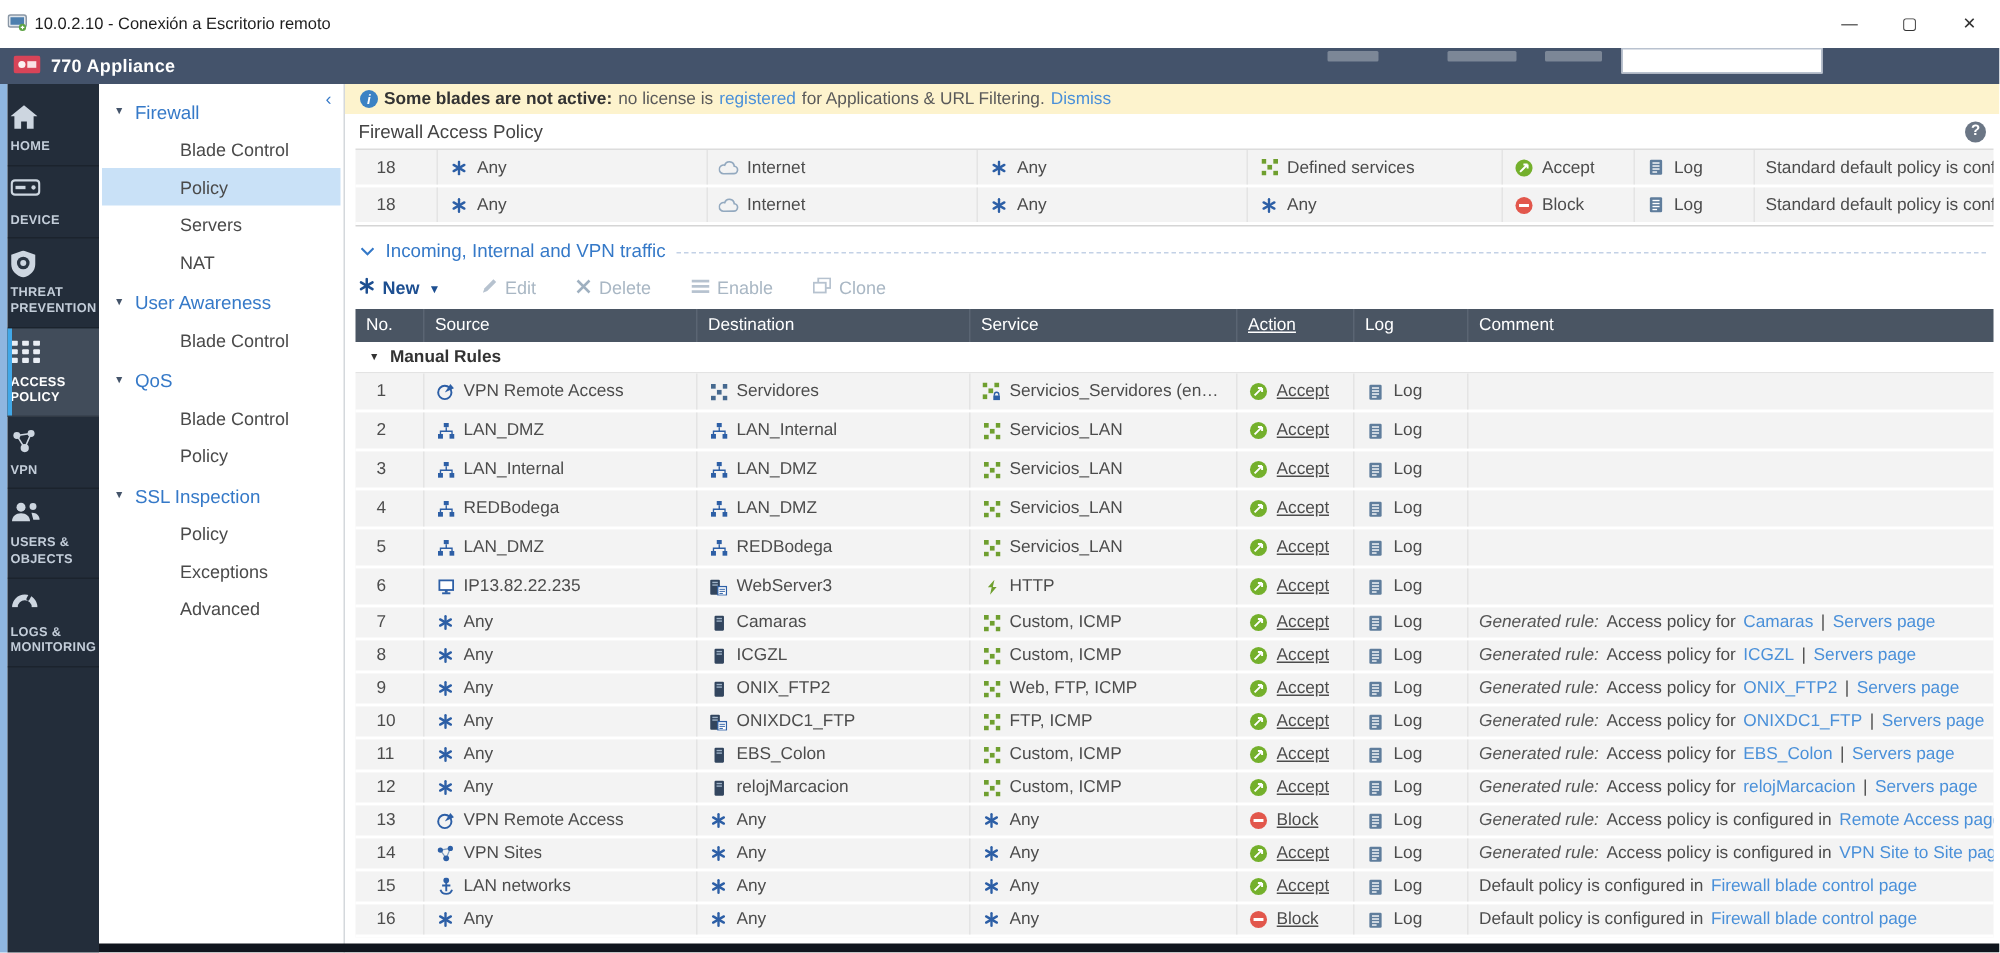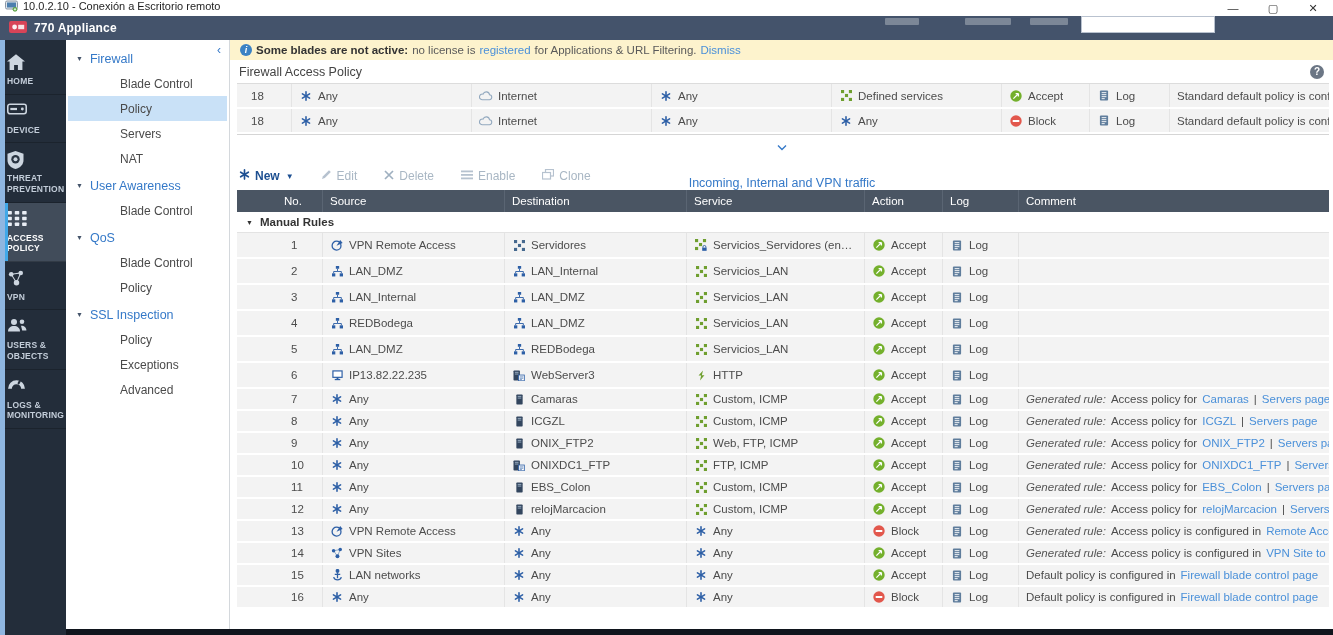--- a/index.html
+++ b/index.html
@@ -1,20 +1,20 @@
 <!DOCTYPE html>
 <html><head>
 <meta charset="utf-8">
 <style>
   * { box-sizing: border-box; margin: 0; padding: 0; }
   html,body { width:1333px; height:635px; overflow:hidden; }
   body { font-family:"Liberation Sans","DejaVu Sans",sans-serif; background:#fff; position:relative; font-size:12px; color:#4c4c4c; }
 
   
-  .titlebar { height:16px; background:#fff; display:flex; align-items:flex-start; padding-left:5px; gap:5px; font-size:11px; color:#1e1e1e; }
+  .titlebar { height:32px; background:#fff; display:flex; align-items:center; padding-left:5px; gap:5px; font-size:11px; color:#1e1e1e; }
   .titlebar .wincontrols { margin-left:auto; display:flex; }
   .winbtn { width:40px; text-align:center; font-size:11px; color:#333; cursor:default; line-height:16px; }
 
   
   .appheader { height:24px; background:#44536b; display:flex; align-items:center; padding-left:9px; gap:7px; position:relative; }
   .apptitle { color:#fff; font-size:12px; font-weight:bold; letter-spacing:.2px; }
   .ghostbar { position:absolute; top:2px; height:7px; background:rgba(255,255,255,.30); border-radius:1px; }
   .hsearch { position:absolute; right:118px; top:0; width:134px; height:17px; border:1px solid #b9c2cf; background:#fff; font-size:11px; padding:0 4px; }
 
   
@@ -51,21 +51,21 @@
   
   .tbl { margin-left:7px; margin-right:4px; }
   .trow { display:flex; background:#f3f3f3; border-bottom:2px solid #fff; }
   .tcell { display:flex; align-items:center; gap:5px; padding:0 7px; border-right:1px solid #e4e4e4; overflow:hidden; white-space:nowrap; font-size:11.5px; color:#4c4c4c; }
   .tcell:last-child { border-right:none; flex:1; }
   .tcell .clbl { overflow:hidden; text-overflow:ellipsis; }
   .toptbl { border-top:1px solid #dcdcdc; border-bottom:1px solid #d5d5d5; }
   .toptbl .trow { height:25px; }
   .gap4 { height:5px; }
 
-  .sectionrow { height:22px; display:flex; align-items:center; gap:22px; padding:0 9px 0 10px;flex-direction:column; }
+  .sectionrow { height:22px; display:flex; align-items:center; gap:7px; padding:0 9px 0 10px; }
   .sectitle { color:#3579c8; font-size:12.5px; white-space:nowrap; }
   .secdash { flex:1; border-top:1px dashed #c3d1e6; margin-top:2px; }
   .chev { color:#3579c8; }
 
   .toolbar { height:28px; display:flex; align-items:center; gap:27px; padding-left:9px; }
   .tbtn { display:flex; align-items:center; gap:5px; font-size:12px; cursor:pointer; }
   .tbtn.primary { color:#1d4f91; font-weight:bold; }
   .tbtn.disabled { color:#a9b7c4; cursor:default; }
   .caret { font-size:8px; color:#1d4f91; margin-left:1px; }
 
@@ -76,21 +76,21 @@
   .grow .nav-tri { color:#333; }
   .manual .trow { height:26px; }
   .auto .trow { height:22px; }
 
   .cic { display:inline-flex; width:14px; justify-content:center; flex:0 0 14px; }
   .cmt i { color:#555; }
 
   .bottomstrip { position:absolute; left:66px; right:0; bottom:0; height:6px; background:#10151d; }
 
   
-  .w-no{width:46px; padding-left:14px;margin-left:40px;} .w-src{width:182px;} .w-dst{width:182px;} .w-svc{width:178px;} .w-act{width:78px;} .w-log{width:76px;}
+  .w-no{width:46px; padding-left:14px;} .w-src{width:182px;} .w-dst{width:182px;} .w-svc{width:178px;} .w-act{width:78px;text-decoration:underline;} .w-log{width:76px;}
   .t-no{width:55px; padding-left:14px;} .t-src{width:180px;} .t-dst{width:180px;} .t-app{width:180px;} .t-svc{width:170px;} .t-act{width:88px;} .t-log{width:80px;}
 </style>
 </head>
 <body>
 
 <div class="titlebar">
   <span><svg width="13" height="12" viewBox="0 0 13 12">
         <rect x="0.5" y="1" width="12" height="8" rx="1.5" fill="#dfe5eb" stroke="#8a97a5"></rect>
         <rect x="2" y="2.5" width="9" height="5" fill="#4d7fae"></rect>
         <circle cx="10" cy="9.3" r="2.4" fill="#5da344"></circle>

